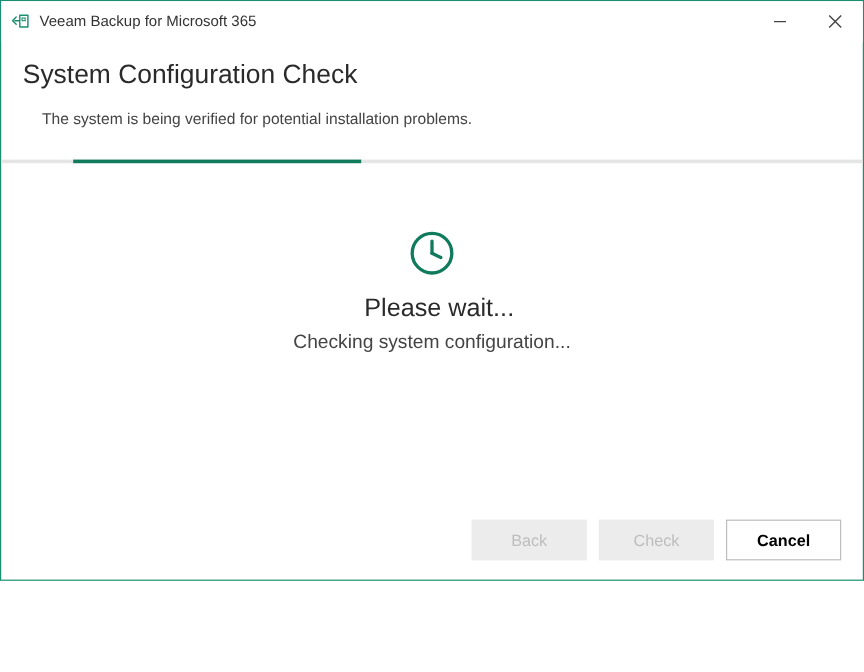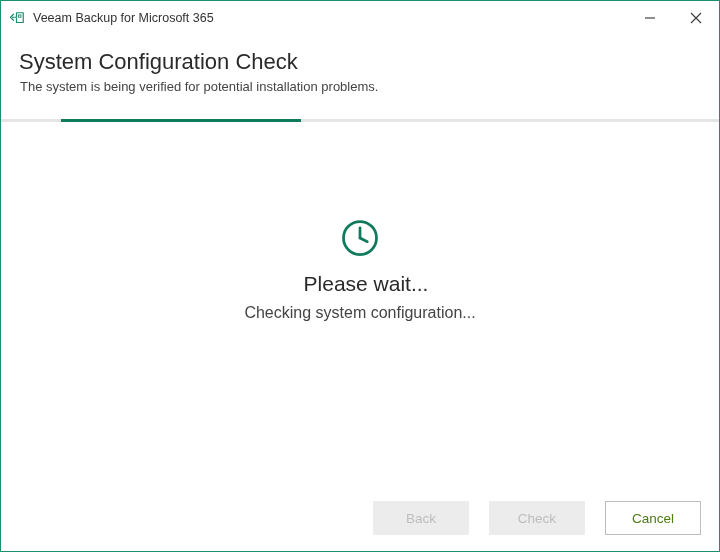--- a/index.html
+++ b/index.html
@@ -6,21 +6,21 @@
   html, body { margin: 0; padding: 0; }
   body {
     font-family: "Segoe UI", Tahoma, sans-serif;
     background: #fff;
     width: 720px;
     height: 560px;
     overflow: hidden;
   }
   .window {
     width: 720px;
-    height: 552px;
+    height: 484px;
     border: 1px solid #1a8f6f;
     display: flex;
     flex-direction: column;
     background: #fff;
   }
   .titlebar {
     display: flex;
     align-items: center;
     height: 34px;
     padding: 0 0 0 8px;
@@ -40,30 +40,30 @@
   .winctrl {
     width: 46px;
     height: 34px;
     display: flex;
     align-items: center;
     justify-content: center;
     color: #333;
   }
   .winctrl svg { display:block; }
   .header {
-    padding: 14px 18px 24px 18px;
+    padding: 14px 18px 11px 18px;
   }
   .header h1 {
     margin: 0 0 4px 0;
     font-size: 22px;
     font-weight: 400;
     color: #2a2a2a;
   }
   .header p {
-    margin: 1px;
+    margin: 16px;
     font-size: 13px;
     color: #444;
   }
   .progressbar {
     position: relative;
     height: 3px;
     background: #e5e5e5;
     width: 100%;
   }
   .progressbar .fill {
@@ -98,40 +98,41 @@
     font-size: 16px;
     color: #444;
     margin: 0;
   }
   .footer {
     height: 66px;
     display: flex;
     align-items: center;
     justify-content: flex-end;
     padding: 0 18px;
-    gap: 20px;
+    gap: 10px;
   }
   .btn {
     min-width: 96px;
     height: 34px;
     font-size: 13.5px;
     border: 1px solid transparent;
     display: inline-flex;
     align-items: center;
     justify-content: center;
     font-family: inherit;
   }
   .btn.disabled {
     background: #ececec;
     color: #bdbdbd;
   }
   .btn.primary {
     background: #fff;
-    color: #4d7c0f;
+    color: #000000;
     border: 1px solid #bdbdbd;
+    font-weight: bold;
   }
 </style>
 </head>
 <body>
 
 <div class="window">
 
   <div class="titlebar">
     <span class="app-icon">
       <svg viewBox="0 0 24 24" width="18" height="18">

